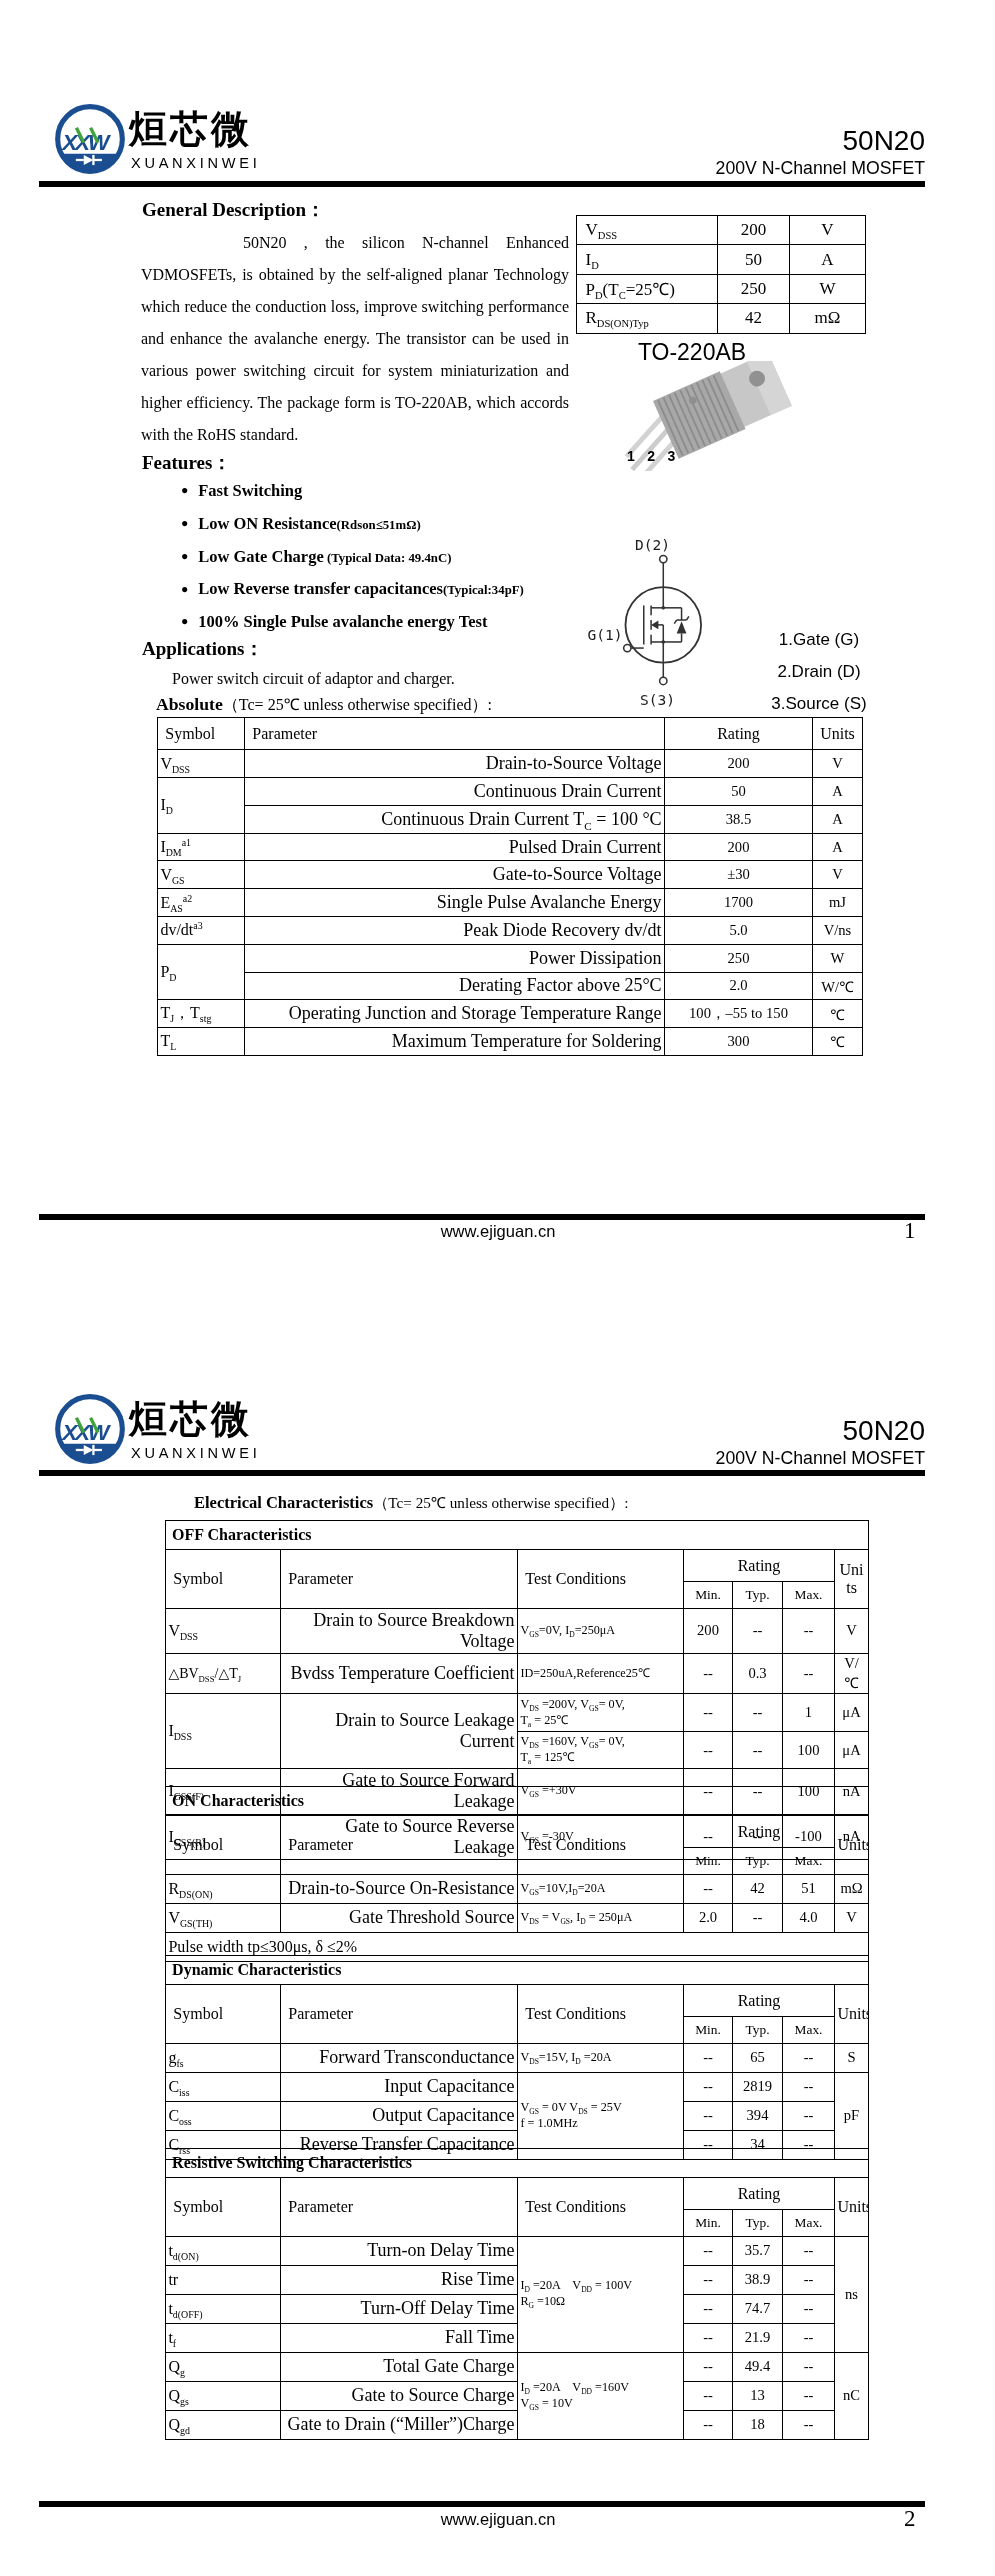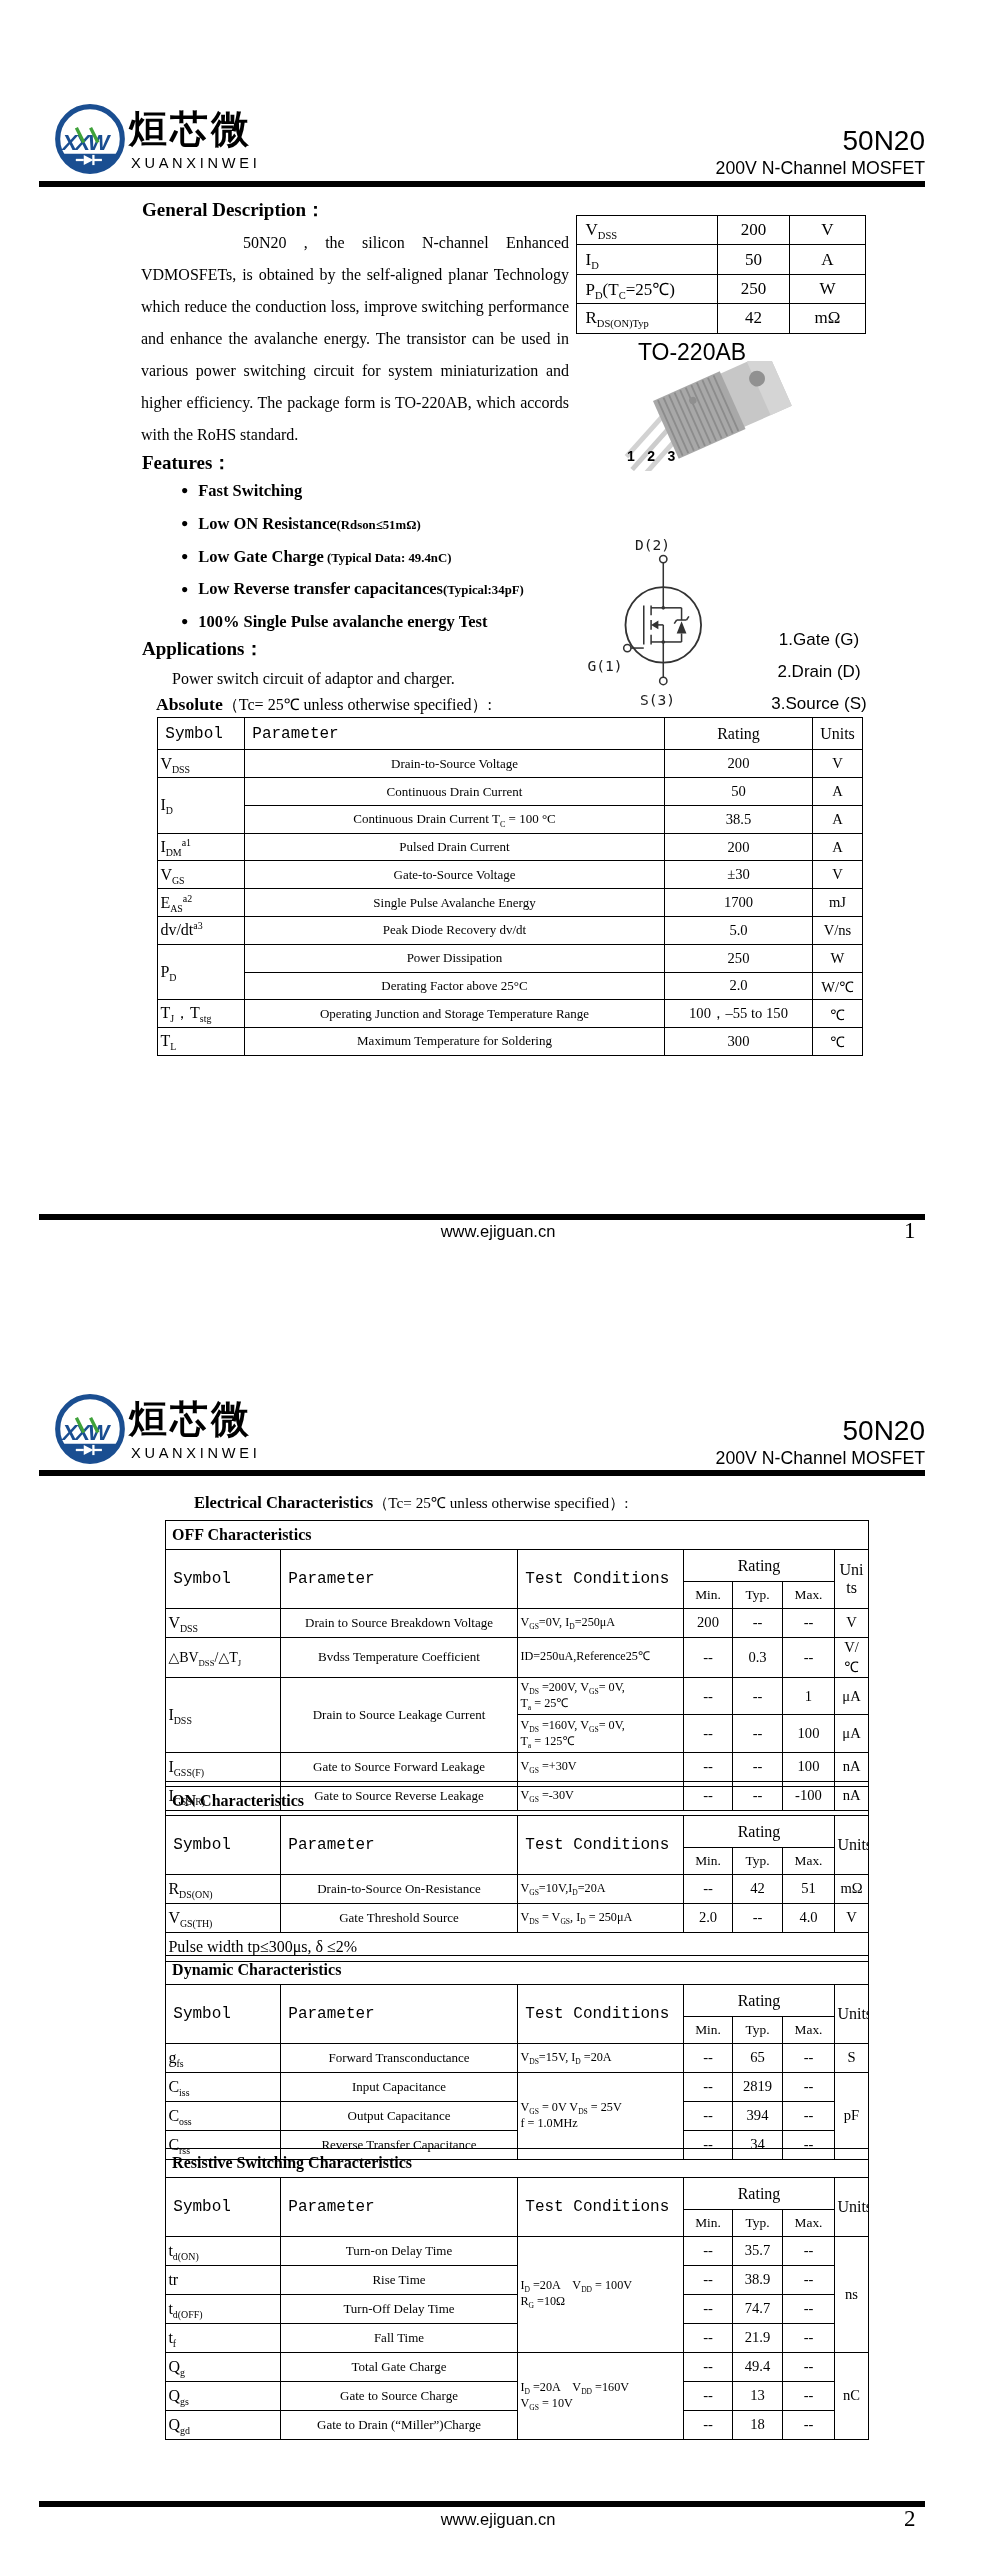--- a/index.html
+++ b/index.html
@@ -24,27 +24,27 @@
   .app-body{font-size:16px;}
   .sec-line .b{font-weight:bold;font-size:17.7px;}
   .sec-line .n{font-size:16px;}
 
   
   table.t{border-collapse:collapse;table-layout:fixed;border:1.8px solid #000;padding-left:20px;}
   table.t td,table.t th{border:1.2px solid #000;overflow:hidden;padding:1.2px 2.4px;}
   table.t th{font-weight:normal;}
   sub,sup{font-size:62%;line-height:0;}
   .ttl{font-weight:bold;font-size:16px;text-align:left;padding-left:6.1px !important;height:21px;}
-  .th-main{font-size:16px;text-align:left;padding-left:7.3px !important;font-family:Liberation Mono, monospace;}
+  .th-main{font-size:16px;text-align:left;padding-left:7.3px !important;}
   .th-rating{font-size:16px;text-align:center;height:29px;}
   .th-sub{font-size:13.4px;text-align:center;height:23px;}
   .th-units{font-size:16px;text-align:center;margin-top:13px;}
   .bw{word-break:break-all;overflow-wrap:anywhere;}
   td.sym{font-size:16px;text-align:left;padding-left:6.1px;}
-  td.par{font-size:13px;text-align:center;padding-left:7.3px;}
+  td.par{font-size:18px;text-align:right;padding-left:7.3px;}
   td.cond{font-size:12.2px;text-align:left;padding-left:4.9px;line-height:1.3;}
   td.val{font-size:14.6px;text-align:center;}
   td.unit{font-size:14.6px;text-align:center;}
   tr.tt td{border-top:1.8px solid #000;}
   td.note{font-size:16px;text-align:left;padding:4.9px 6.1px;height:24.4px;}
 
   
   .qs td{height:26px;}
   .qs td.sym{font-size:17px;padding-left:8.5px;}
   .qs td.val,.qs td.unit{font-size:17px;text-align:center;}
@@ -277,21 +277,21 @@
         <line x1="176" y1="146" x2="180" y2="140"></line>
         <line x1="138" y1="182" x2="138" y2="240"></line>
         <circle cx="138" cy="246" r="6"></circle>
       </g>
       <polygon points="118,154 130,147 130,161" fill="#333333"></polygon>
       <polygon points="160,168 176,168 168,148" fill="#333333"></polygon>
       <circle cx="138" cy="126" r="3" fill="#333333"></circle>
       <circle cx="138" cy="182" r="3" fill="#333333"></circle>
     </svg>
     <div class="abs mos-lbl" style="left:56px;top:4.9px;">D(2)</div>
-    <div class="abs mos-lbl" style="left:8.5px;top:95px;margin-top:31px;">G(1)</div>
+    <div class="abs mos-lbl" style="left:8.5px;top:95px;">G(1)</div>
     <div class="abs mos-lbl" style="left:61px;top:160px;">S(3)</div>
   </div>
 
   <div class="abs pinlist" style="left:761px;top:624px;">
     <div>1.Gate (G)</div>
     <div>2.Drain (D)</div>
     <div>3.Source (S)</div>
   </div>
 
   <div class="abs rule" style="top:1214px;"></div>

